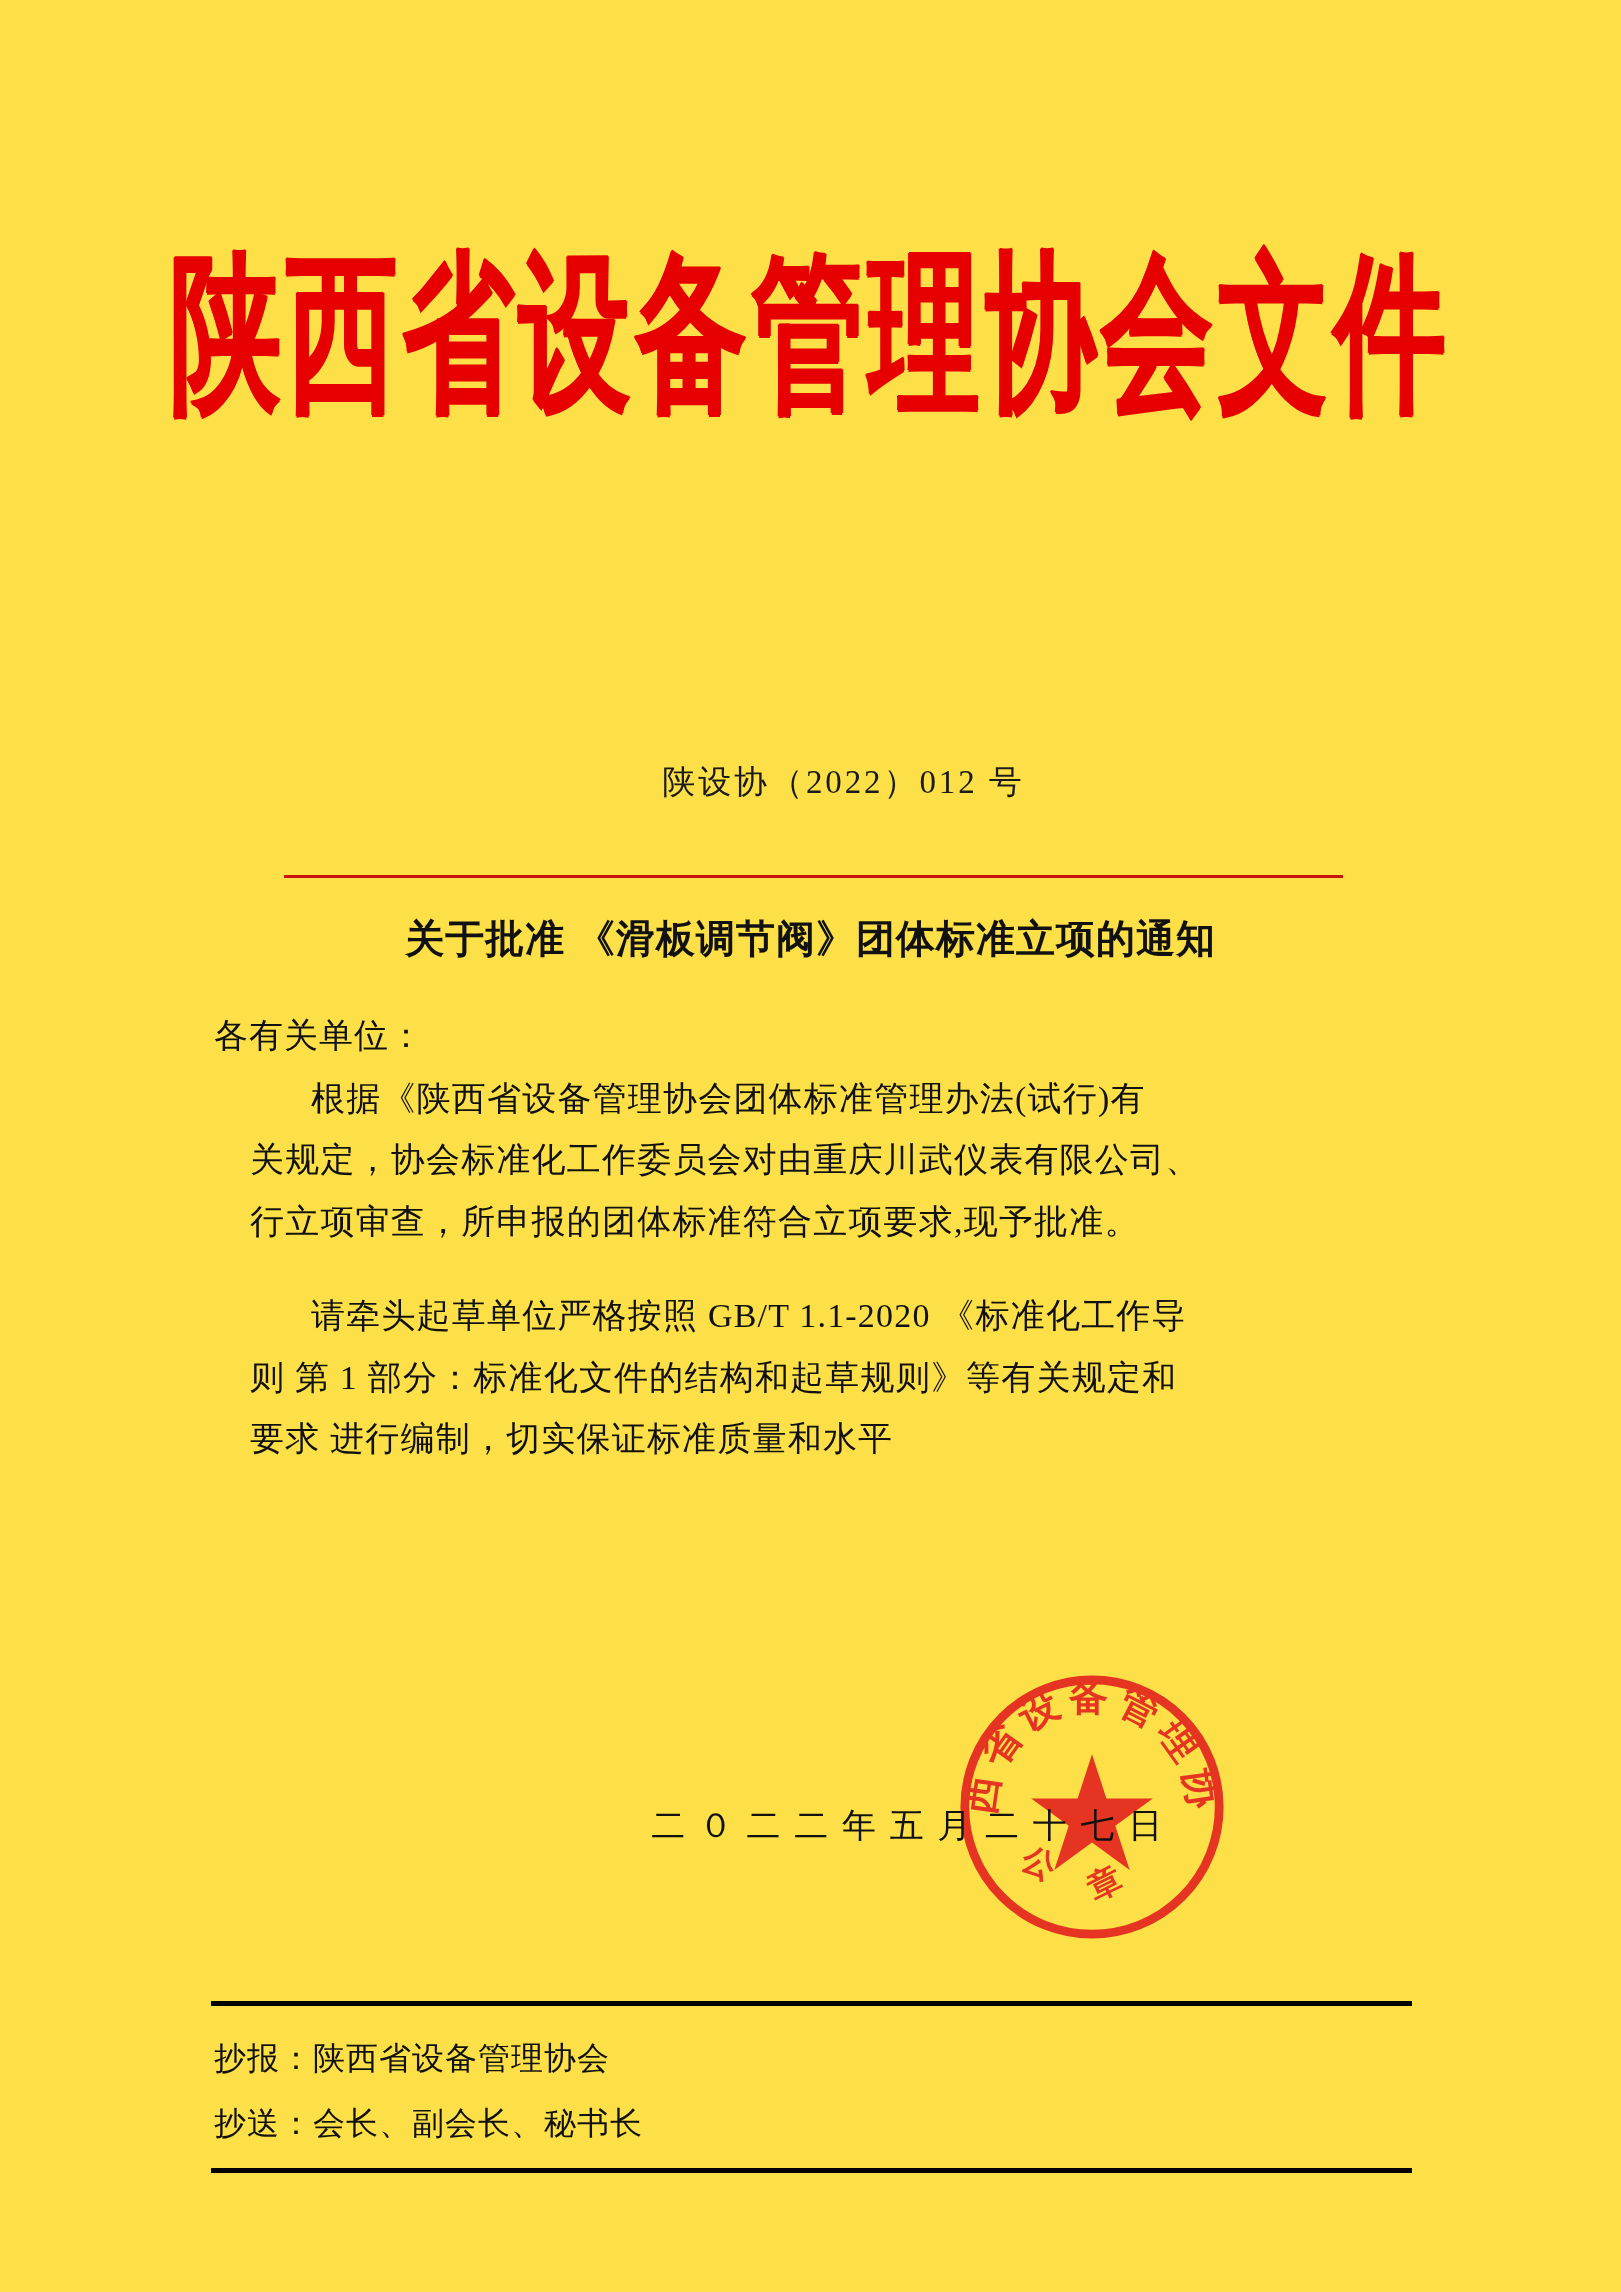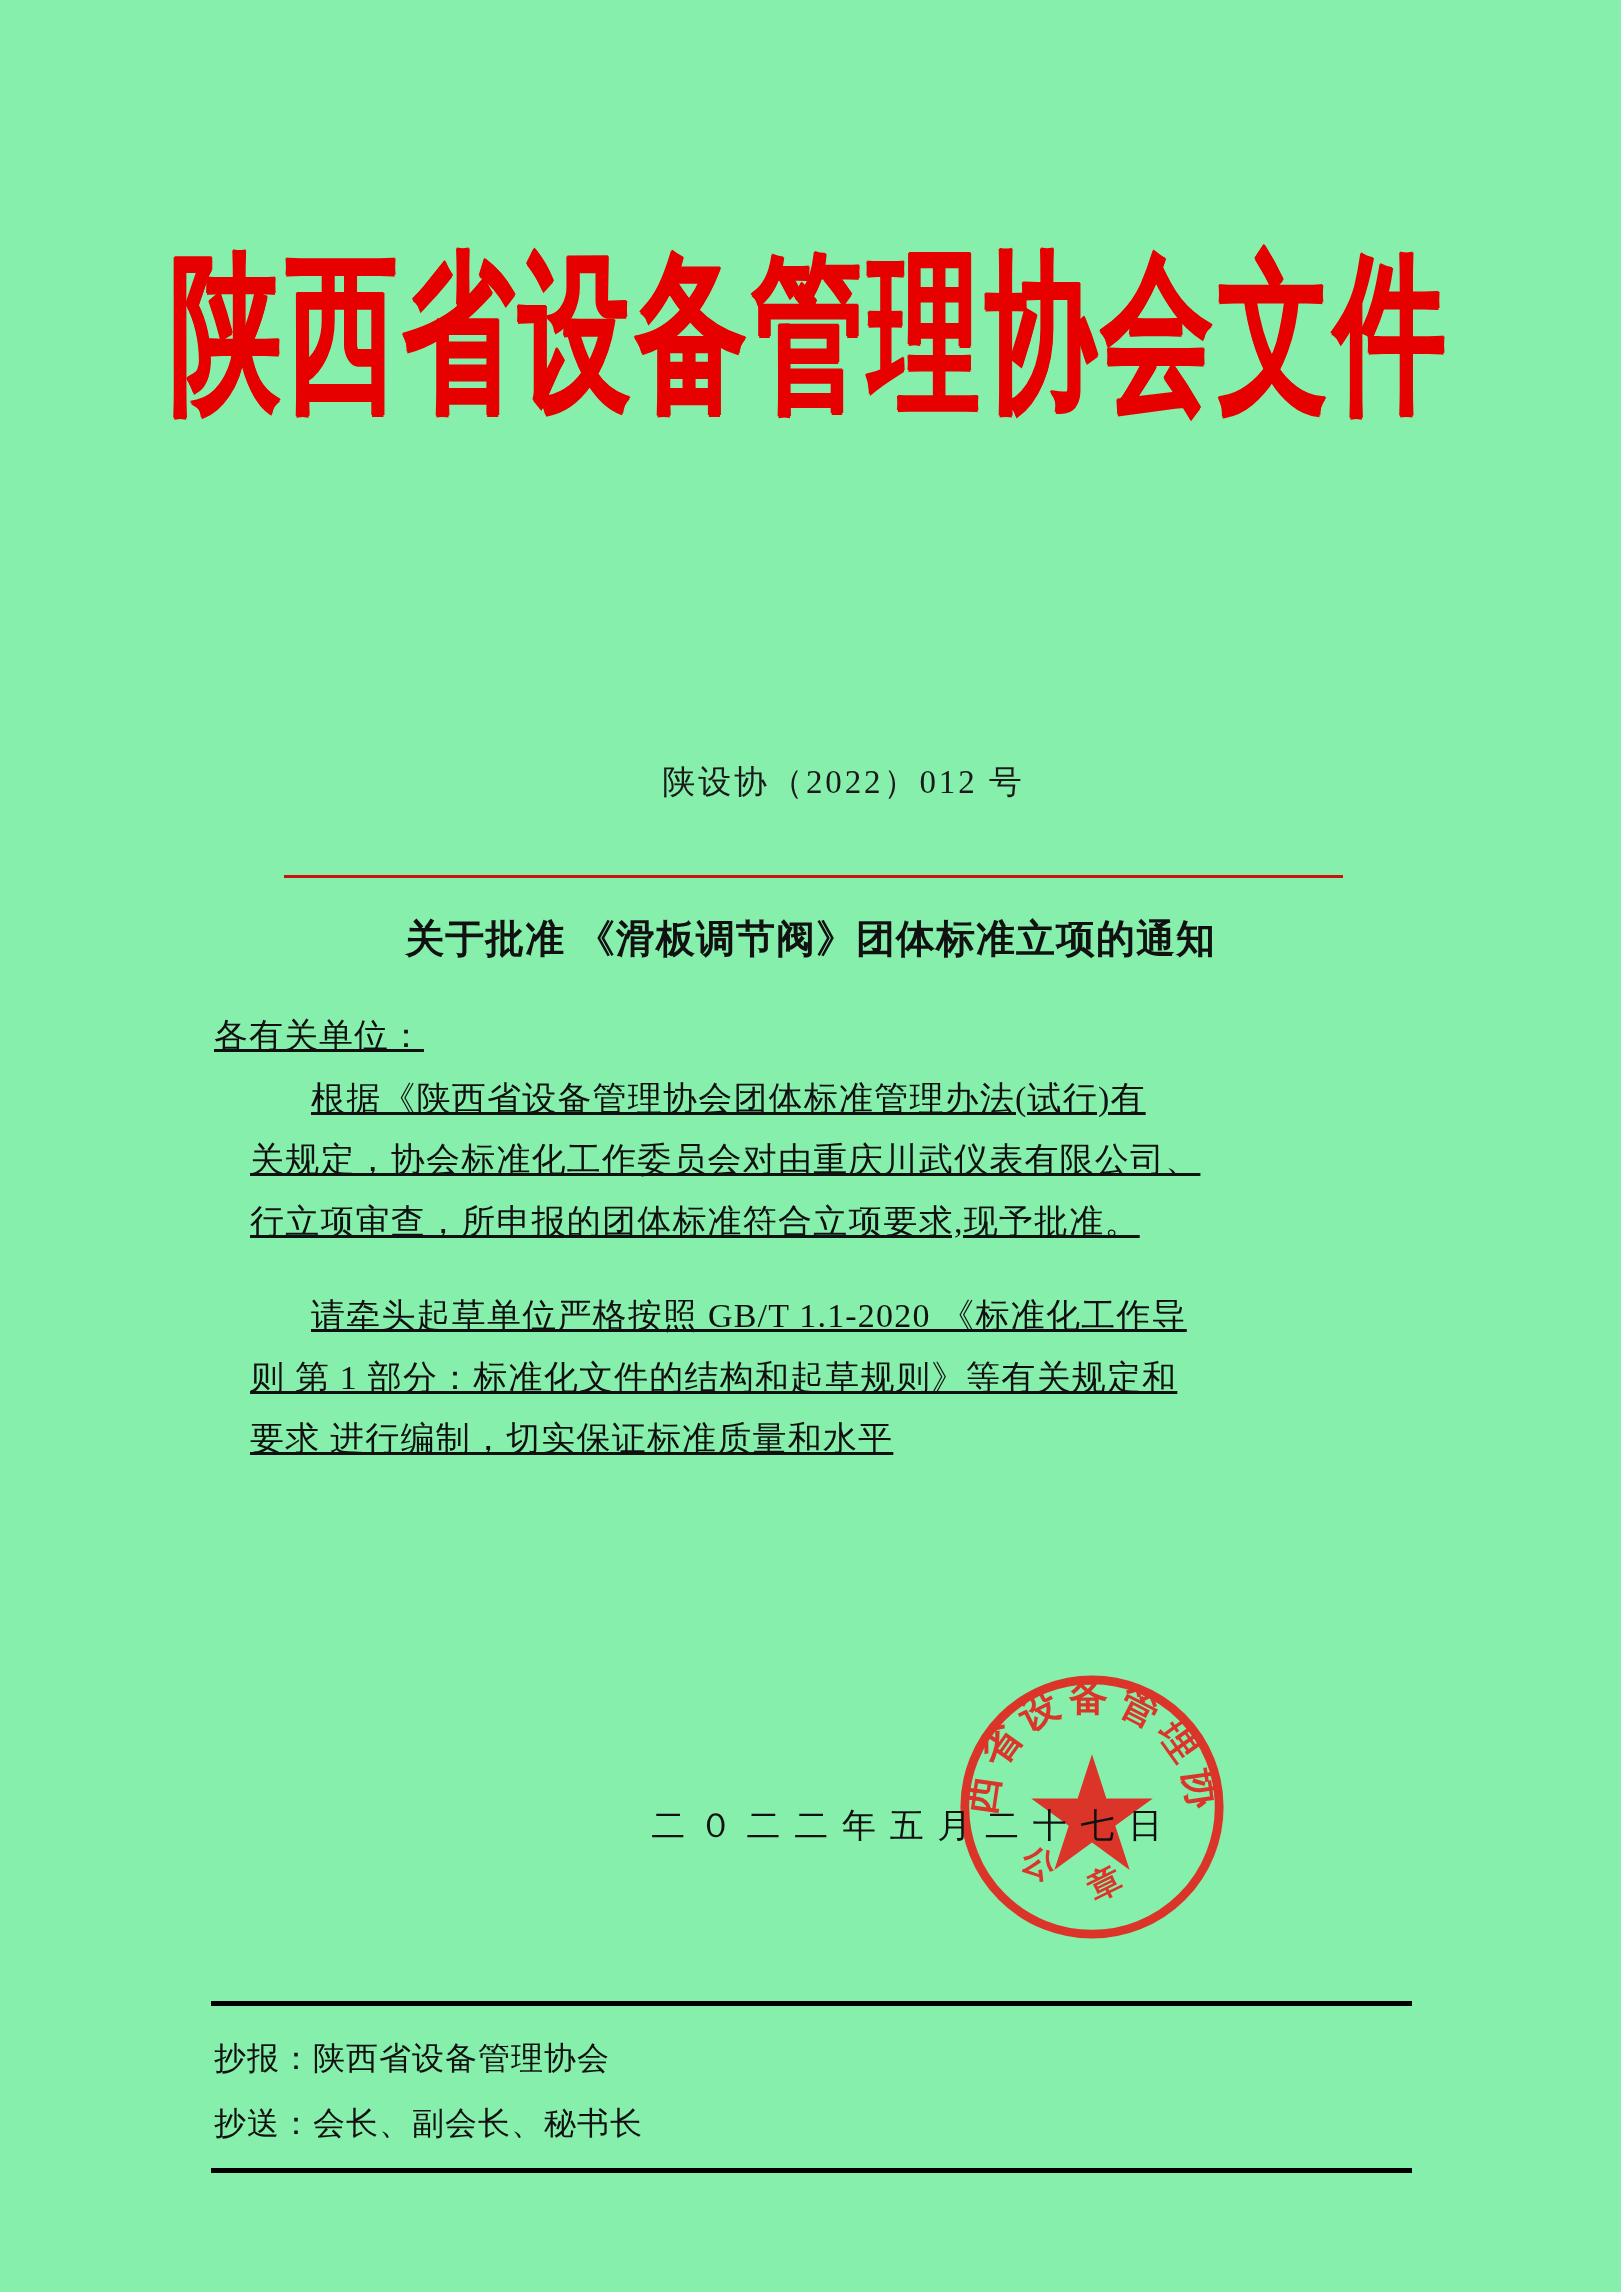--- a/index.html
+++ b/index.html
@@ -13,21 +13,21 @@
     font-family: "Liberation Serif", "DejaVu Serif", serif;
     color: #111111;
     position: relative;
     overflow: hidden;
   }
 
   .page {
     position: relative;
     width: 1621px;
     height: 2293px;
-    background: #86efac;
+    background: #fde047;
   }
 
   
   .masthead {
     position: absolute;
     left: 0;
     top: 250px;
     width: 1621px;
     text-align: center;
     line-height: 1;
@@ -87,21 +87,20 @@
     font-family: "Liberation Serif", "DejaVu Serif", serif;
     white-space: nowrap;
   }
 
   
   .body-block {
     position: absolute;
     left: 214px;
     top: 1019px;
     width: 1191px;
-    text-decoration: underline;
   }
   .salutation {
     font-size: 34px;
     letter-spacing: 1px;
     line-height: 1.0;
     margin: 0 0 29px 0;
     color: #111111;
   }
   .para-line {
     font-size: 34px;

